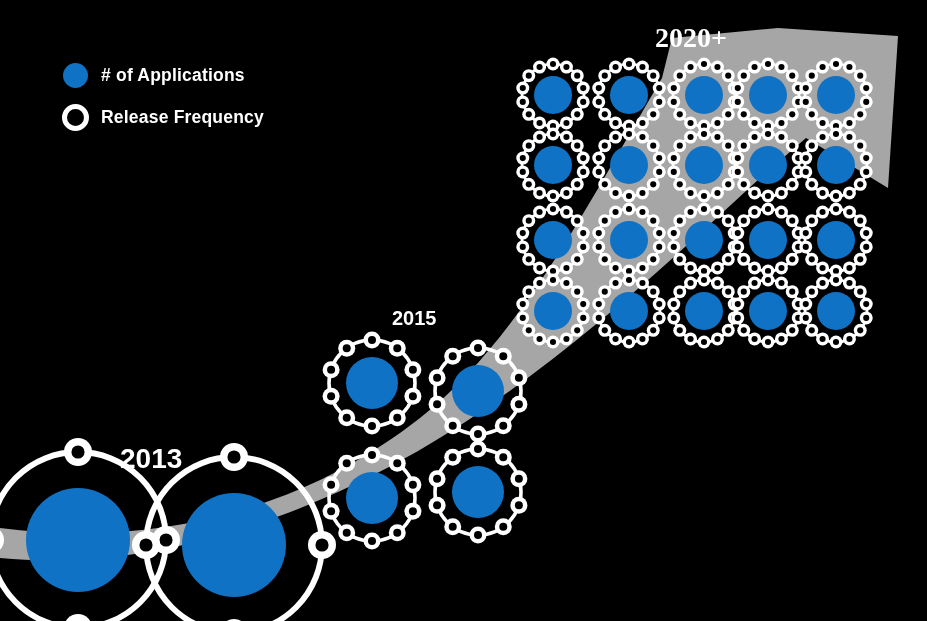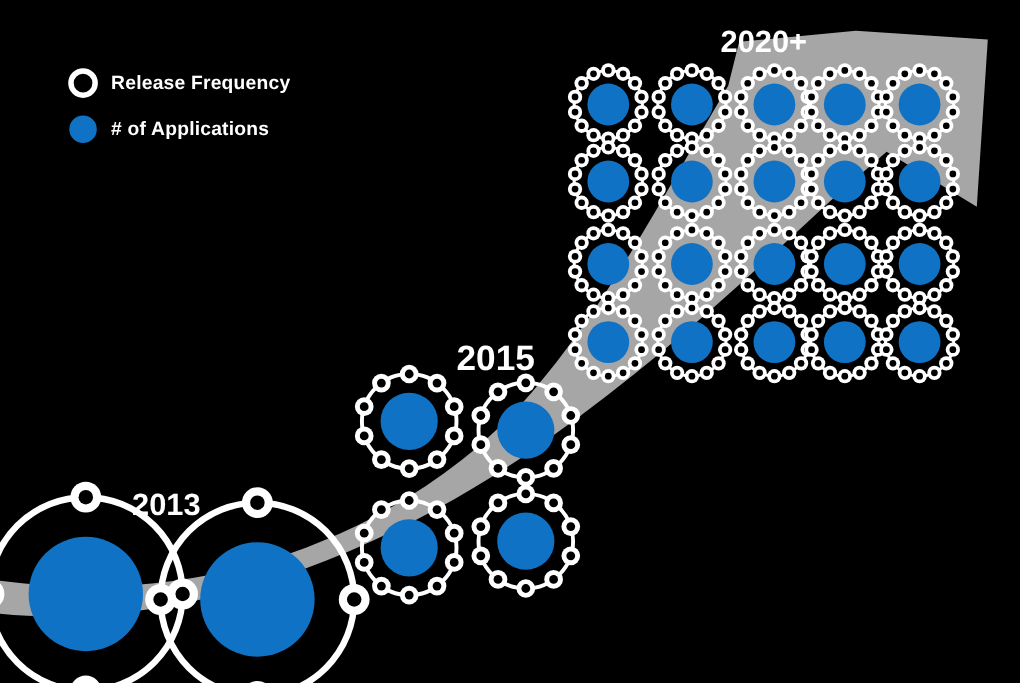--- a/index.html
+++ b/index.html
@@ -67,22 +67,22 @@
 
   
   .year {
     position: absolute;
     color: #ffffff;
     font-weight: bold;
     white-space: nowrap;
     z-index: 25;
   }
   #year-2010 { left: 120px; top: 443px; font-size: 28px; }
-  #year-2015 { left: 415px; top: 307px; font-size: 32px; }
-  #year-2020 { left: 655px; top: 22px;  font-size: 28px; }
+  #year-2015 { left: 392px; top: 307px; font-size: 20px; }
+  #year-2020 { left: 655px; top: 22px;  font-size: 28px; font-family: Liberation Serif, serif; }
 </style>
 </head>
 <body>
 
 <div id="stage" style="background: rgb(0, 0, 0); width: 927px; height: 621px;">
 
   <svg id="arrow-svg" viewBox="0 0 927 621">
     <path id="arrow-path" fill="#a6a6a6" d="M 0,528
              C 150,548 300,512 420,418
              C 520,340 590,200 662,78
@@ -856,29 +856,29 @@
         <circle cx="811.763224043491" cy="291.67181614237927" r="6.5" fill="#ffffff"></circle>
         <circle cx="811.763224043491" cy="291.67181614237927" r="3.0549999999999997" fill="#000000"></circle>
         <circle cx="822.5496040873558" cy="283.069965095025" r="6.5" fill="#ffffff"></circle>
         <circle cx="822.5496040873558" cy="283.069965095025" r="3.0549999999999997" fill="#000000"></circle>
       </g>
     </svg>
 
   <div class="legend">
     <div class="legend-row">
       <span class="legend-swatch">
+        <span class="dot-filled" id="legend-dot-apps" style="background: rgb(15, 114, 196);"></span>
+      </span>
+      <span class="legend-label">#  of Applications</span>
+    </div>
+    <div class="legend-row">
+      <span class="legend-swatch">
         <span class="dot-hollow"></span>
       </span>
       <span class="legend-label">Release Frequency</span>
-    </div>
-    <div class="legend-row">
-      <span class="legend-swatch">
-        <span class="dot-filled" id="legend-dot-apps" style="background: rgb(15, 114, 196);"></span>
-      </span>
-      <span class="legend-label">#  of Applications</span>
     </div>
   </div>
 
   <div class="year" id="year-2010">2013</div>
   <div class="year" id="year-2015">2015</div>
   <div class="year" id="year-2020">2020+</div>
 
 </div>
 
 </body></html>

